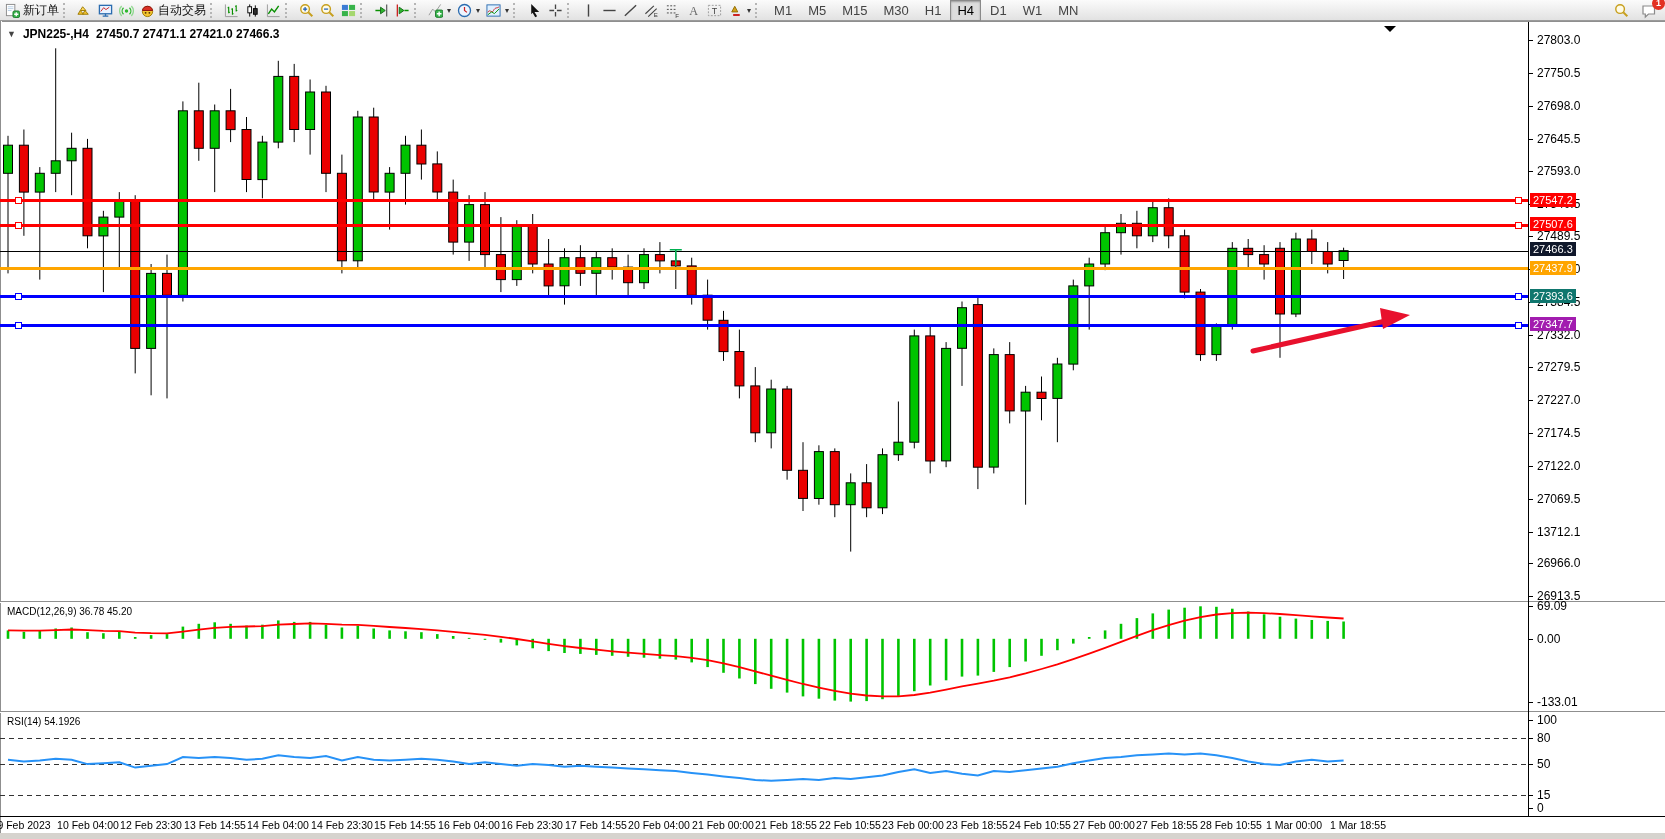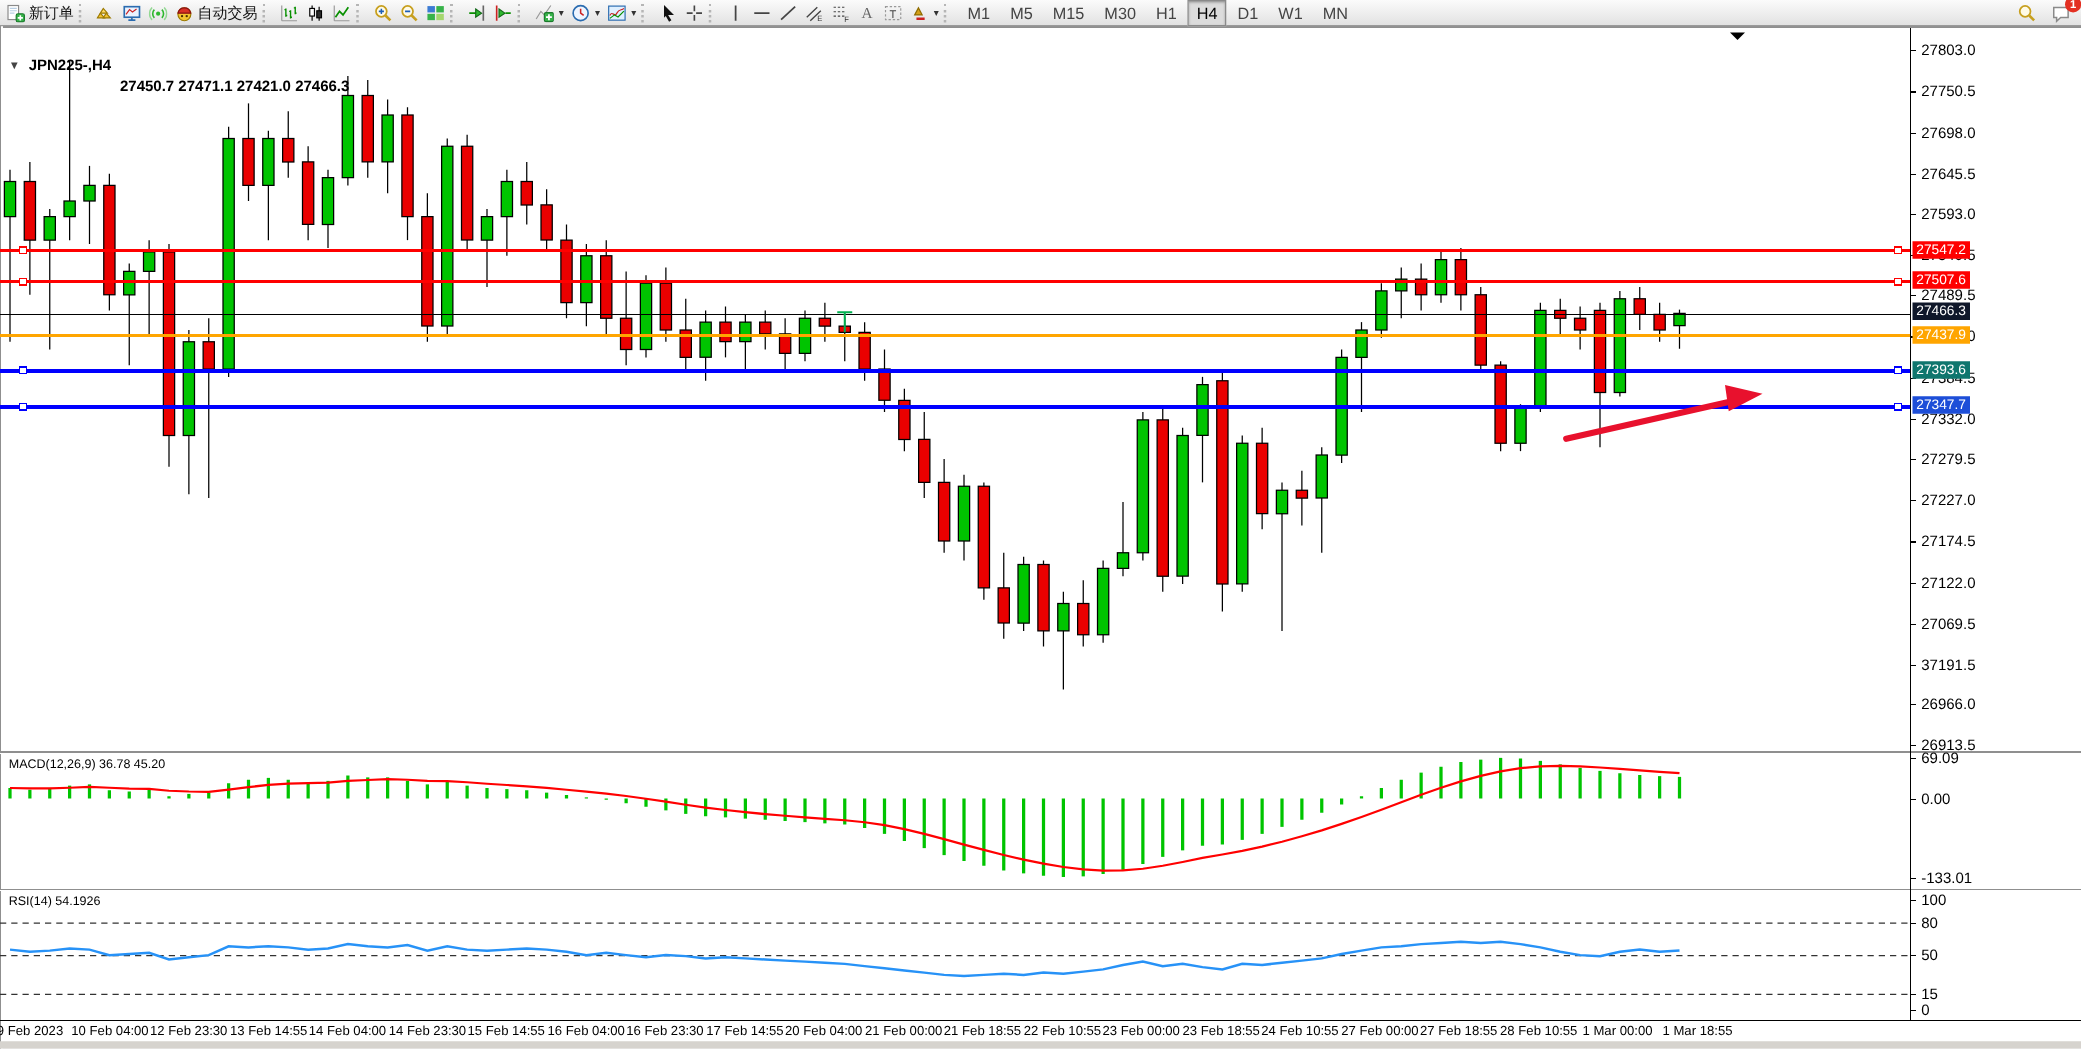--- a/index.html
+++ b/index.html
@@ -298,21 +298,21 @@
             </svg>
           </span>
           <span class="badge">1</span>
         </div>
       </div>
     </div>
   <div id="chart">
     <div id="chart-title">
       <span class="tri">▼</span>
       <span style="font-weight:bold;">JPN225-,H4</span>
-      <span style="font-weight:bold;margin-top:35px;">27450.7 27471.1 27421.0 27466.3</span>
+      <span style="font-weight:bold;">27450.7 27471.1 27421.0 27466.3</span>
     </div>
     <div id="svg-wrap">
         <svg id="plot-svg" width="1665" height="839" xmlns="http://www.w3.org/2000/svg">
           <rect x="0" y="21" width="1665" height="818" fill="#fff"></rect>
           <g shape-rendering="crispEdges">
             <line x1="0" y1="21.5" x2="1665" y2="21.5" stroke="#8f8f8f"></line>
             <line x1="0.5" y1="21" x2="0.5" y2="839" stroke="#8f8f8f"></line>
             <line x1="1.5" y1="21" x2="1.5" y2="839" stroke="#ffffff"></line>
             <line x1="0" y1="601.5" x2="1665" y2="601.5" stroke="#8f8f8f"></line>
             <line x1="0" y1="602.5" x2="1665" y2="602.5" stroke="#ffffff"></line>
@@ -648,29 +648,29 @@
         <div class="lbl" style="left:1537px;top:176px">27540.5</div>
         <div class="lbl" style="left:1537px;top:208px">27489.5</div>
         <div class="lbl" style="left:1537px;top:241px">27437.0</div>
         <div class="lbl" style="left:1537px;top:274px">27384.5</div>
         <div class="lbl" style="left:1537px;top:307px">27332.0</div>
         <div class="lbl" style="left:1537px;top:339px">27279.5</div>
         <div class="lbl" style="left:1537px;top:372px">27227.0</div>
         <div class="lbl" style="left:1537px;top:405px">27174.5</div>
         <div class="lbl" style="left:1537px;top:438px">27122.0</div>
         <div class="lbl" style="left:1537px;top:471px">27069.5</div>
-        <div class="lbl" style="left:1537px;top:504px">37191.5</div>
+        <div class="lbl" style="left:1537px;top:504px">13712.1</div>
         <div class="lbl" style="left:1537px;top:535px">26966.0</div>
         <div class="lbl" style="left:1537px;top:568px">26913.5</div>
         <div class="tag" style="left:1530px;top:172px;background:#ff0000">27547.2</div>
         <div class="tag" style="left:1530px;top:196px;background:#ff0000">27507.6</div>
         <div class="tag" style="left:1530px;top:221px;background:#0f172a">27466.3</div>
         <div class="tag" style="left:1530px;top:240px;background:#ffa500">27437.9</div>
         <div class="tag" style="left:1530px;top:268px;background:#0f766e">27393.6</div>
-        <div class="tag" style="left:1530px;top:296px;background:#1d4ed8">27347.7</div>
+        <div class="tag" style="left:1530px;top:296px;background:#a21caf">27347.7</div>
         <div class="lbl" style="left:1537px;top:578px">69.09</div>
         <div class="lbl" style="left:1537px;top:611px">0.00</div>
         <div class="lbl" style="left:1537px;top:674px">-133.01</div>
         <div class="lbl" style="left:1537px;top:692px">100</div>
         <div class="lbl" style="left:1537px;top:710px">80</div>
         <div class="lbl" style="left:1537px;top:736px">50</div>
         <div class="lbl" style="left:1537px;top:767px">15</div>
         <div class="lbl" style="left:1537px;top:780px">0</div>
         <div class="indlabel" style="left:7px;top:585px">MACD(12,26,9) 36.78 45.20</div>
         <div class="indlabel" style="left:7px;top:695px">RSI(14) 54.1926</div>

